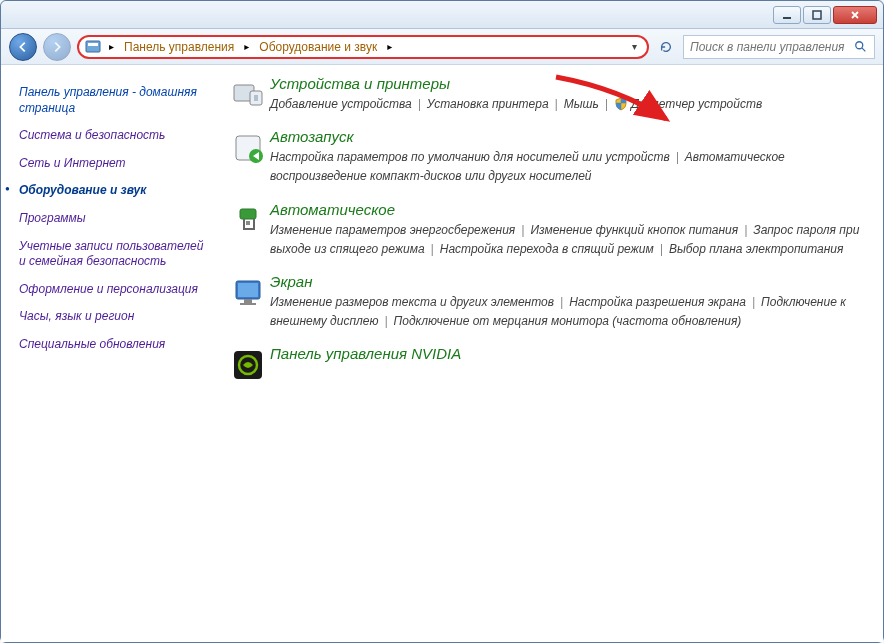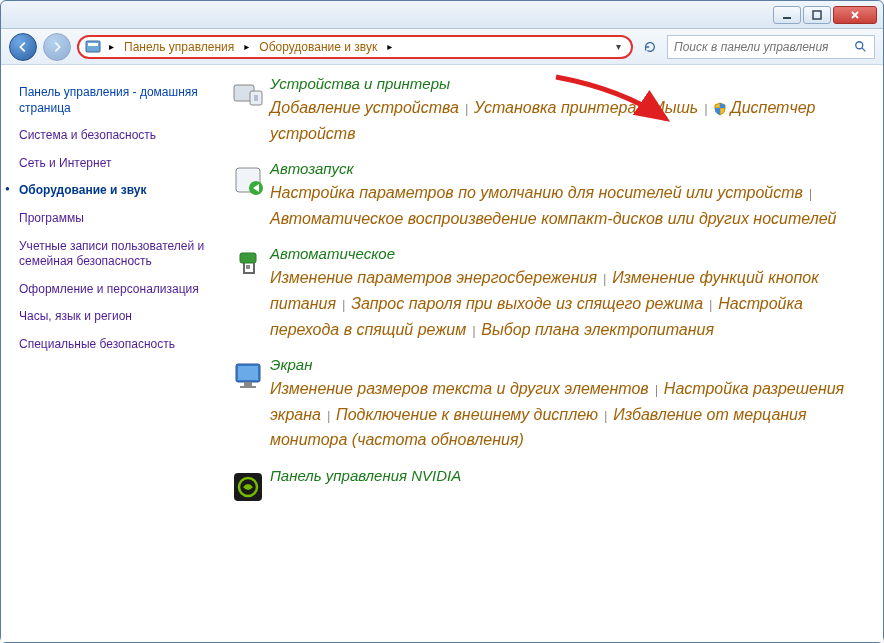--- a/index.html
+++ b/index.html
@@ -30,39 +30,39 @@
 .navbtn svg { width:14px; height:14px; fill:#fff; }
 
 .addrbar { flex: 1; height: 24px; border: 2px solid #e03030; border-radius: 12px; background:#fff; display:flex; align-items:center; padding: 0 6px; gap:4px; font-size:12px; }
 .addrbar .cp-icon { width:16px; height:16px; }
 .addrbar .crumb { color:#a16207; padding: 0 2px; }
 .addrbar .chev { color:#000; font-size:10px; padding:0 4px; }
 .addrbar .spacer { flex:1; }
 .addrbar .dd { color:#444; font-size:10px; padding:0 4px; }
 .refresh { width:22px; height:22px; display:flex; align-items:center; justify-content:center; }
 
-.search { width:208px; height:24px; border:1px solid #b8c8dc; background:#fff; display:flex; align-items:center; padding:0 6px; }
+.search { width:192px; height:24px; border:1px solid #b8c8dc; background:#fff; display:flex; align-items:center; padding:0 6px; }
 .search input { border:none; outline:none; flex:1; font-style:italic; color:#888; font-size:12px; background:transparent; }
 .search .sicon { width:14px; height:14px; color:#3a6aa8; }
 
 .body { display:flex; height: calc(100% - 64px); background:#fff; }
-.sidebar { width: 215px; padding: 14px 8px 8px 18px; border-right: none; }
+.sidebar { width: 215px; padding: 14px 8px 8px 18px; border-right: none; font-style: italic; }
 .sidebar .item { color:#4c1d95; padding: 6px 0; line-height:1.3; cursor:pointer; }
 .sidebar .item.home { color:#0645ad; }
 .sidebar .item.active { color:#003a8c; font-weight:bold; position:relative; }
 .sidebar .item.active::before { content:"●"; position:absolute; left:-14px; top:7px; font-size:8px; color:#003a8c; }
 
 .content { flex:1; padding: 10px 16px 10px 10px; overflow:auto; }
 .category { display:flex; margin-bottom: 14px; }
 .cat-icon { width: 44px; flex-shrink:0; display:flex; align-items:flex-start; justify-content:center; padding-top:2px; }
 .cat-icon svg { width:36px; height:36px; }
 .cat-body { flex:1;font-style:italic; }
 .cat-title { color:#1a7a1a; font-size:15px; font-weight:normal; margin-bottom:3px; }
 .links { line-height:1.6; }
-.links a { color:#a16207; text-decoration:none; font-size:16px; }
+.links a { color:#404040; text-decoration:none; font-size:12px; }
 .links .sep { color:#888; margin:0 6px; }
 .shield { display:inline-block; width:14px; height:14px; vertical-align:middle; margin-right:3px; position:relative; top:-1px; }
 
 .arrow-overlay { position:absolute; pointer-events:none; }
 </style>
 </head>
 <body>
 
 <div class="window">
 
@@ -129,21 +129,21 @@
     <div class="sidebar">
       <div class="item home">Панель управления - домашняя страница</div>
       <div id="sidebar-items">
           <div class="item">Система и безопасность</div>
           <div class="item">Сеть и Интернет</div>
           <div class="item active">Оборудование и звук</div>
           <div class="item">Программы</div>
           <div class="item">Учетные записи пользователей и семейная безопасность</div>
           <div class="item">Оформление и персонализация</div>
           <div class="item">Часы, язык и регион</div>
-          <div class="item">Специальные безопасность</div>
+          <div class="item">Специальные обновления</div>
         </div>
     </div>
 
     <div class="content" id="content">
         <div class="category">
           <div class="cat-icon">
             <svg viewBox="0 0 36 36">
               <rect x="4" y="8" width="20" height="16" rx="2" fill="#d8e0e8" stroke="#888"></rect>
               <rect x="20" y="14" width="12" height="14" rx="2" fill="#e8eef4" stroke="#888"></rect>
               <rect x="24" y="18" width="4" height="6" fill="#b0c0d0"></rect>
@@ -189,21 +189,21 @@
           <div class="cat-icon">
             <svg viewBox="0 0 36 36">
               <rect x="6" y="6" width="24" height="18" rx="2" fill="#3a7ac8" stroke="#2a5a98"></rect>
               <rect x="8" y="8" width="20" height="14" fill="#6aaae8"></rect>
               <rect x="14" y="24" width="8" height="4" fill="#888"></rect>
               <rect x="10" y="28" width="16" height="2" fill="#888"></rect>
             </svg>
           </div>
           <div class="cat-body">
             <div class="cat-title">Экран</div>
-            <div class="links"><a href="#">Изменение размеров текста и других элементов</a><span class="sep">|</span><a href="#">Настройка разрешения экрана</a><span class="sep">|</span><a href="#">Подключение к внешнему дисплею</a><span class="sep">|</span><a href="#">Избавление от мерцания монитора (частота обновления)</a></div>
+            <div class="links"><a href="#">Изменение размеров текста и других элементов</a><span class="sep">|</span><a href="#">Настройка разрешения экрана</a><span class="sep">|</span><a href="#">Подключение к внешнему дисплею</a><span class="sep">|</span><a href="#">Подключение от мерцания монитора (частота обновления)</a></div>
           </div>
         </div>
         <div class="category">
           <div class="cat-icon">
             <svg viewBox="0 0 36 36">
               <rect x="4" y="4" width="28" height="28" rx="4" fill="#1a1a1a"></rect>
               <circle cx="18" cy="18" r="9" fill="none" stroke="#76b900" stroke-width="2.5"></circle>
               <path d="M13 18 Q18 12 23 18 Q18 24 13 18" fill="#76b900"></path>
             </svg>
           </div>

